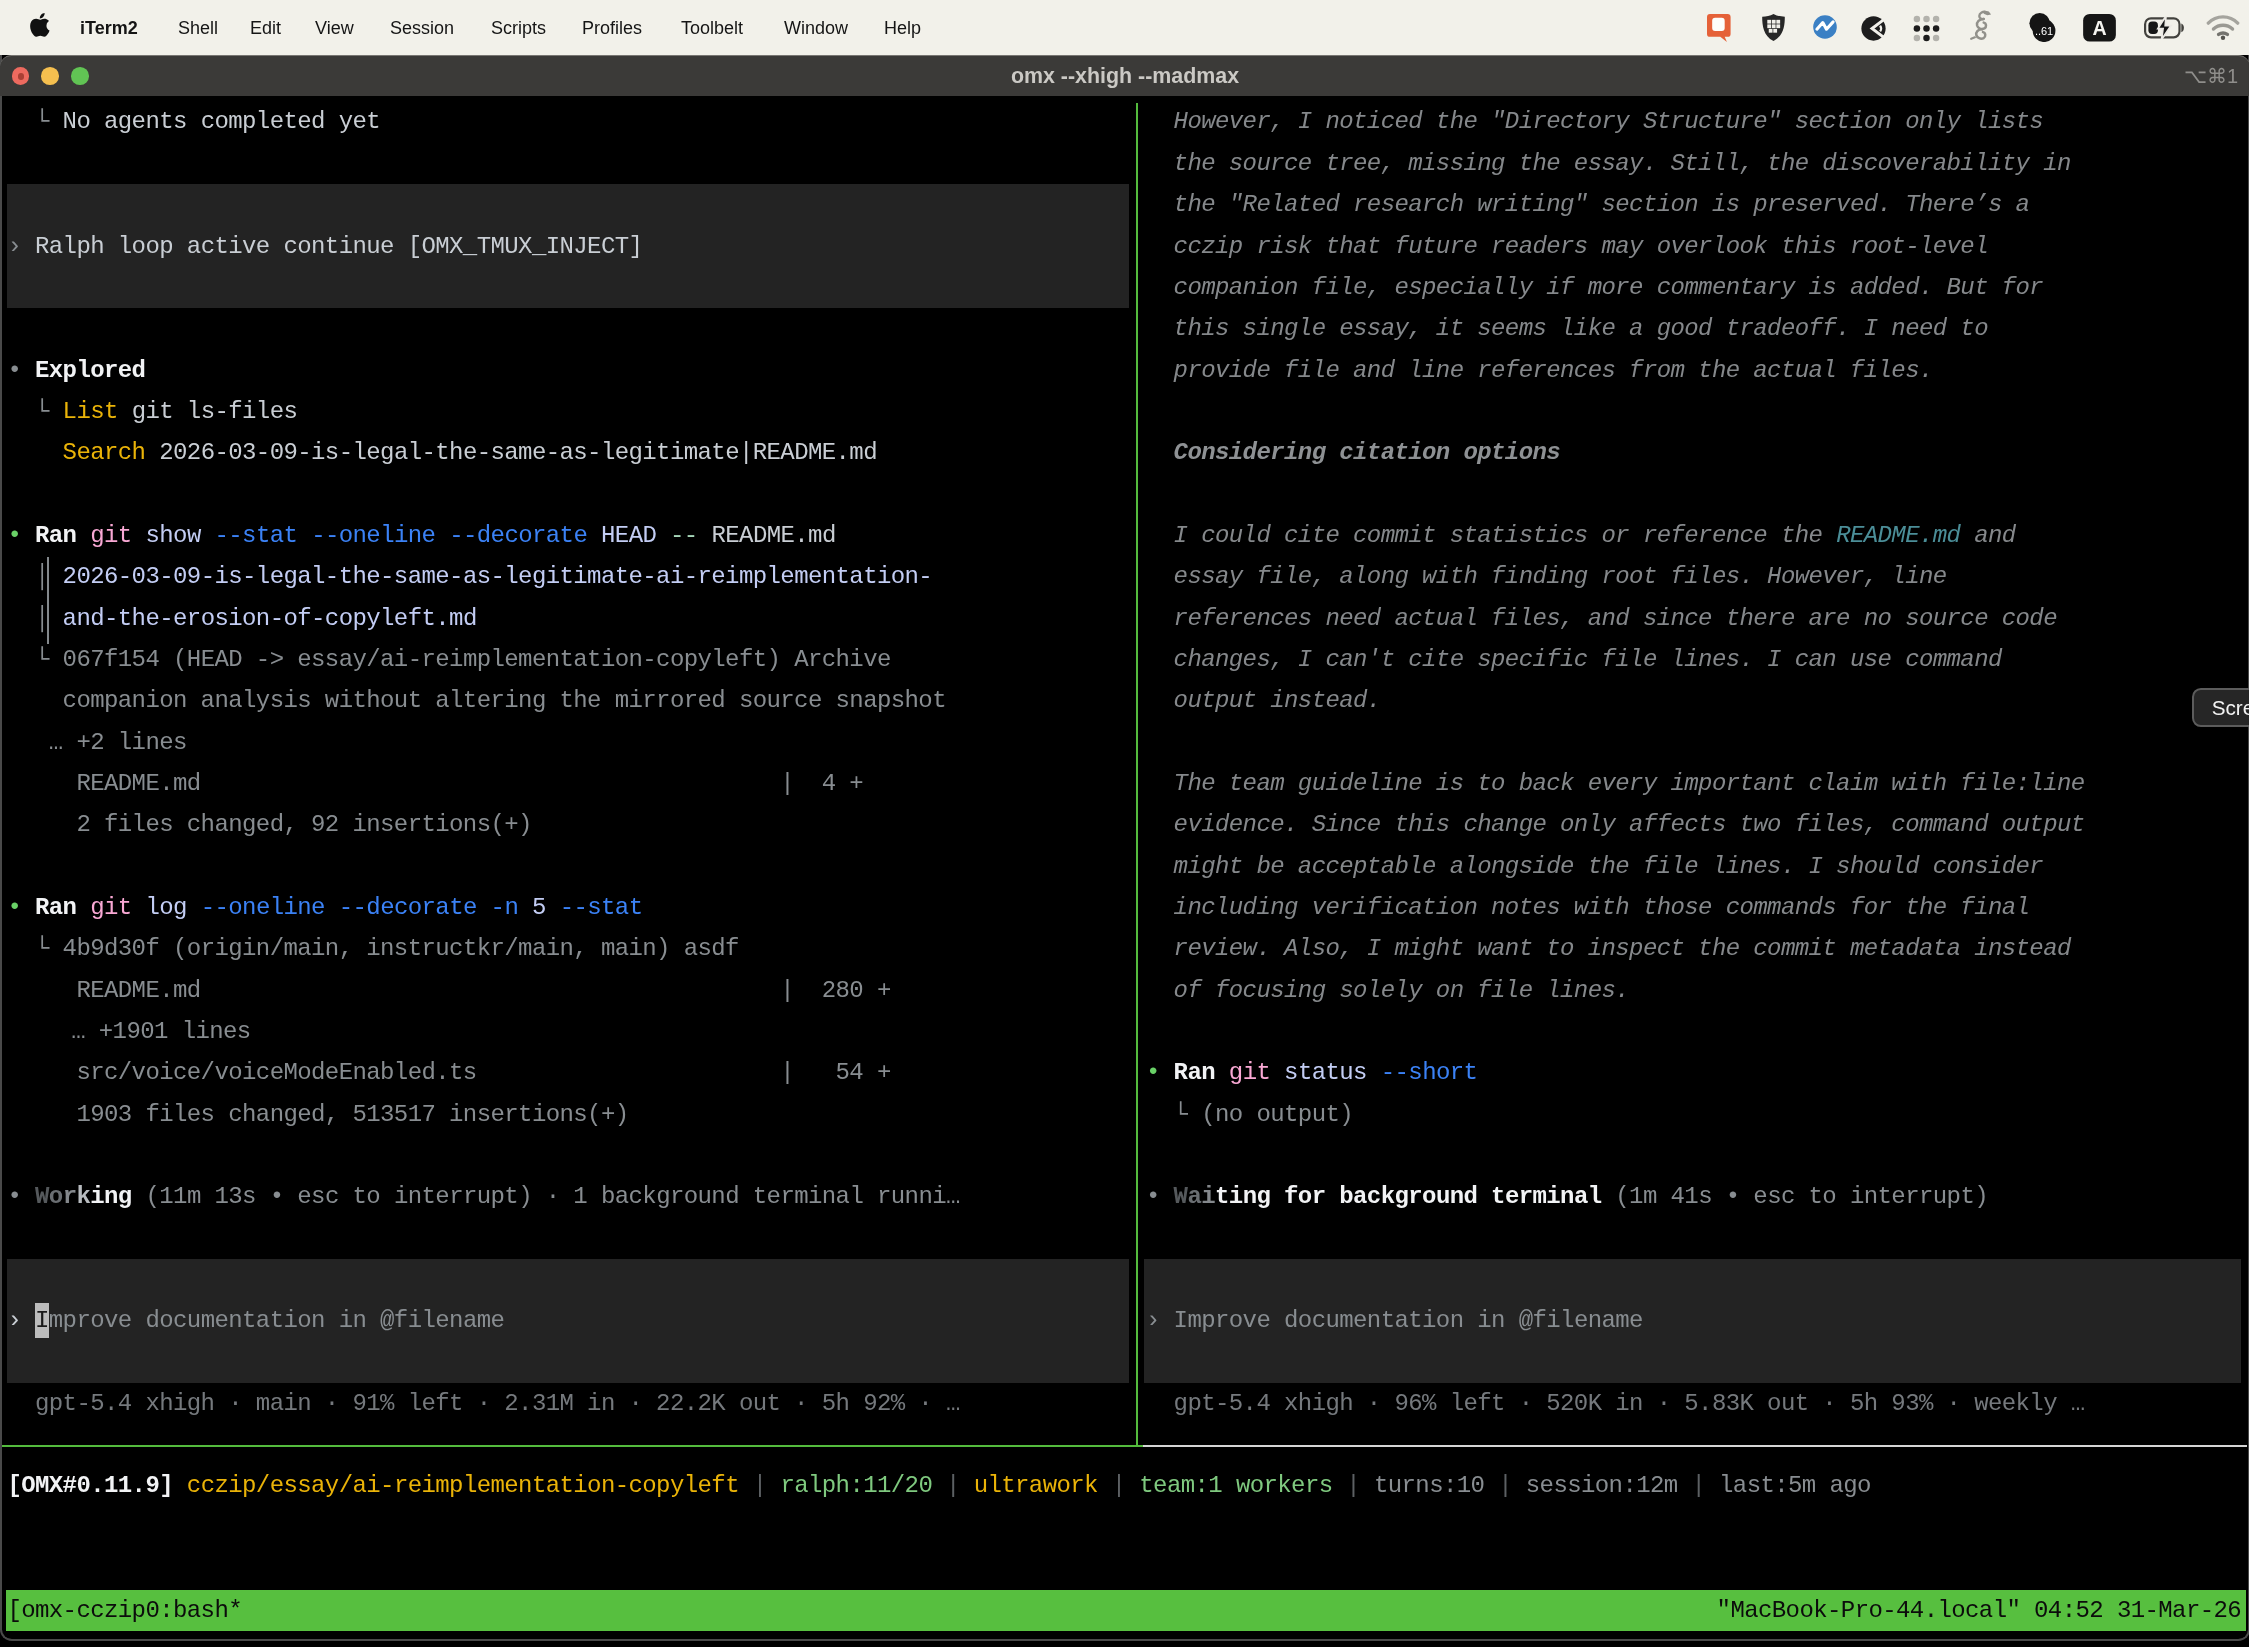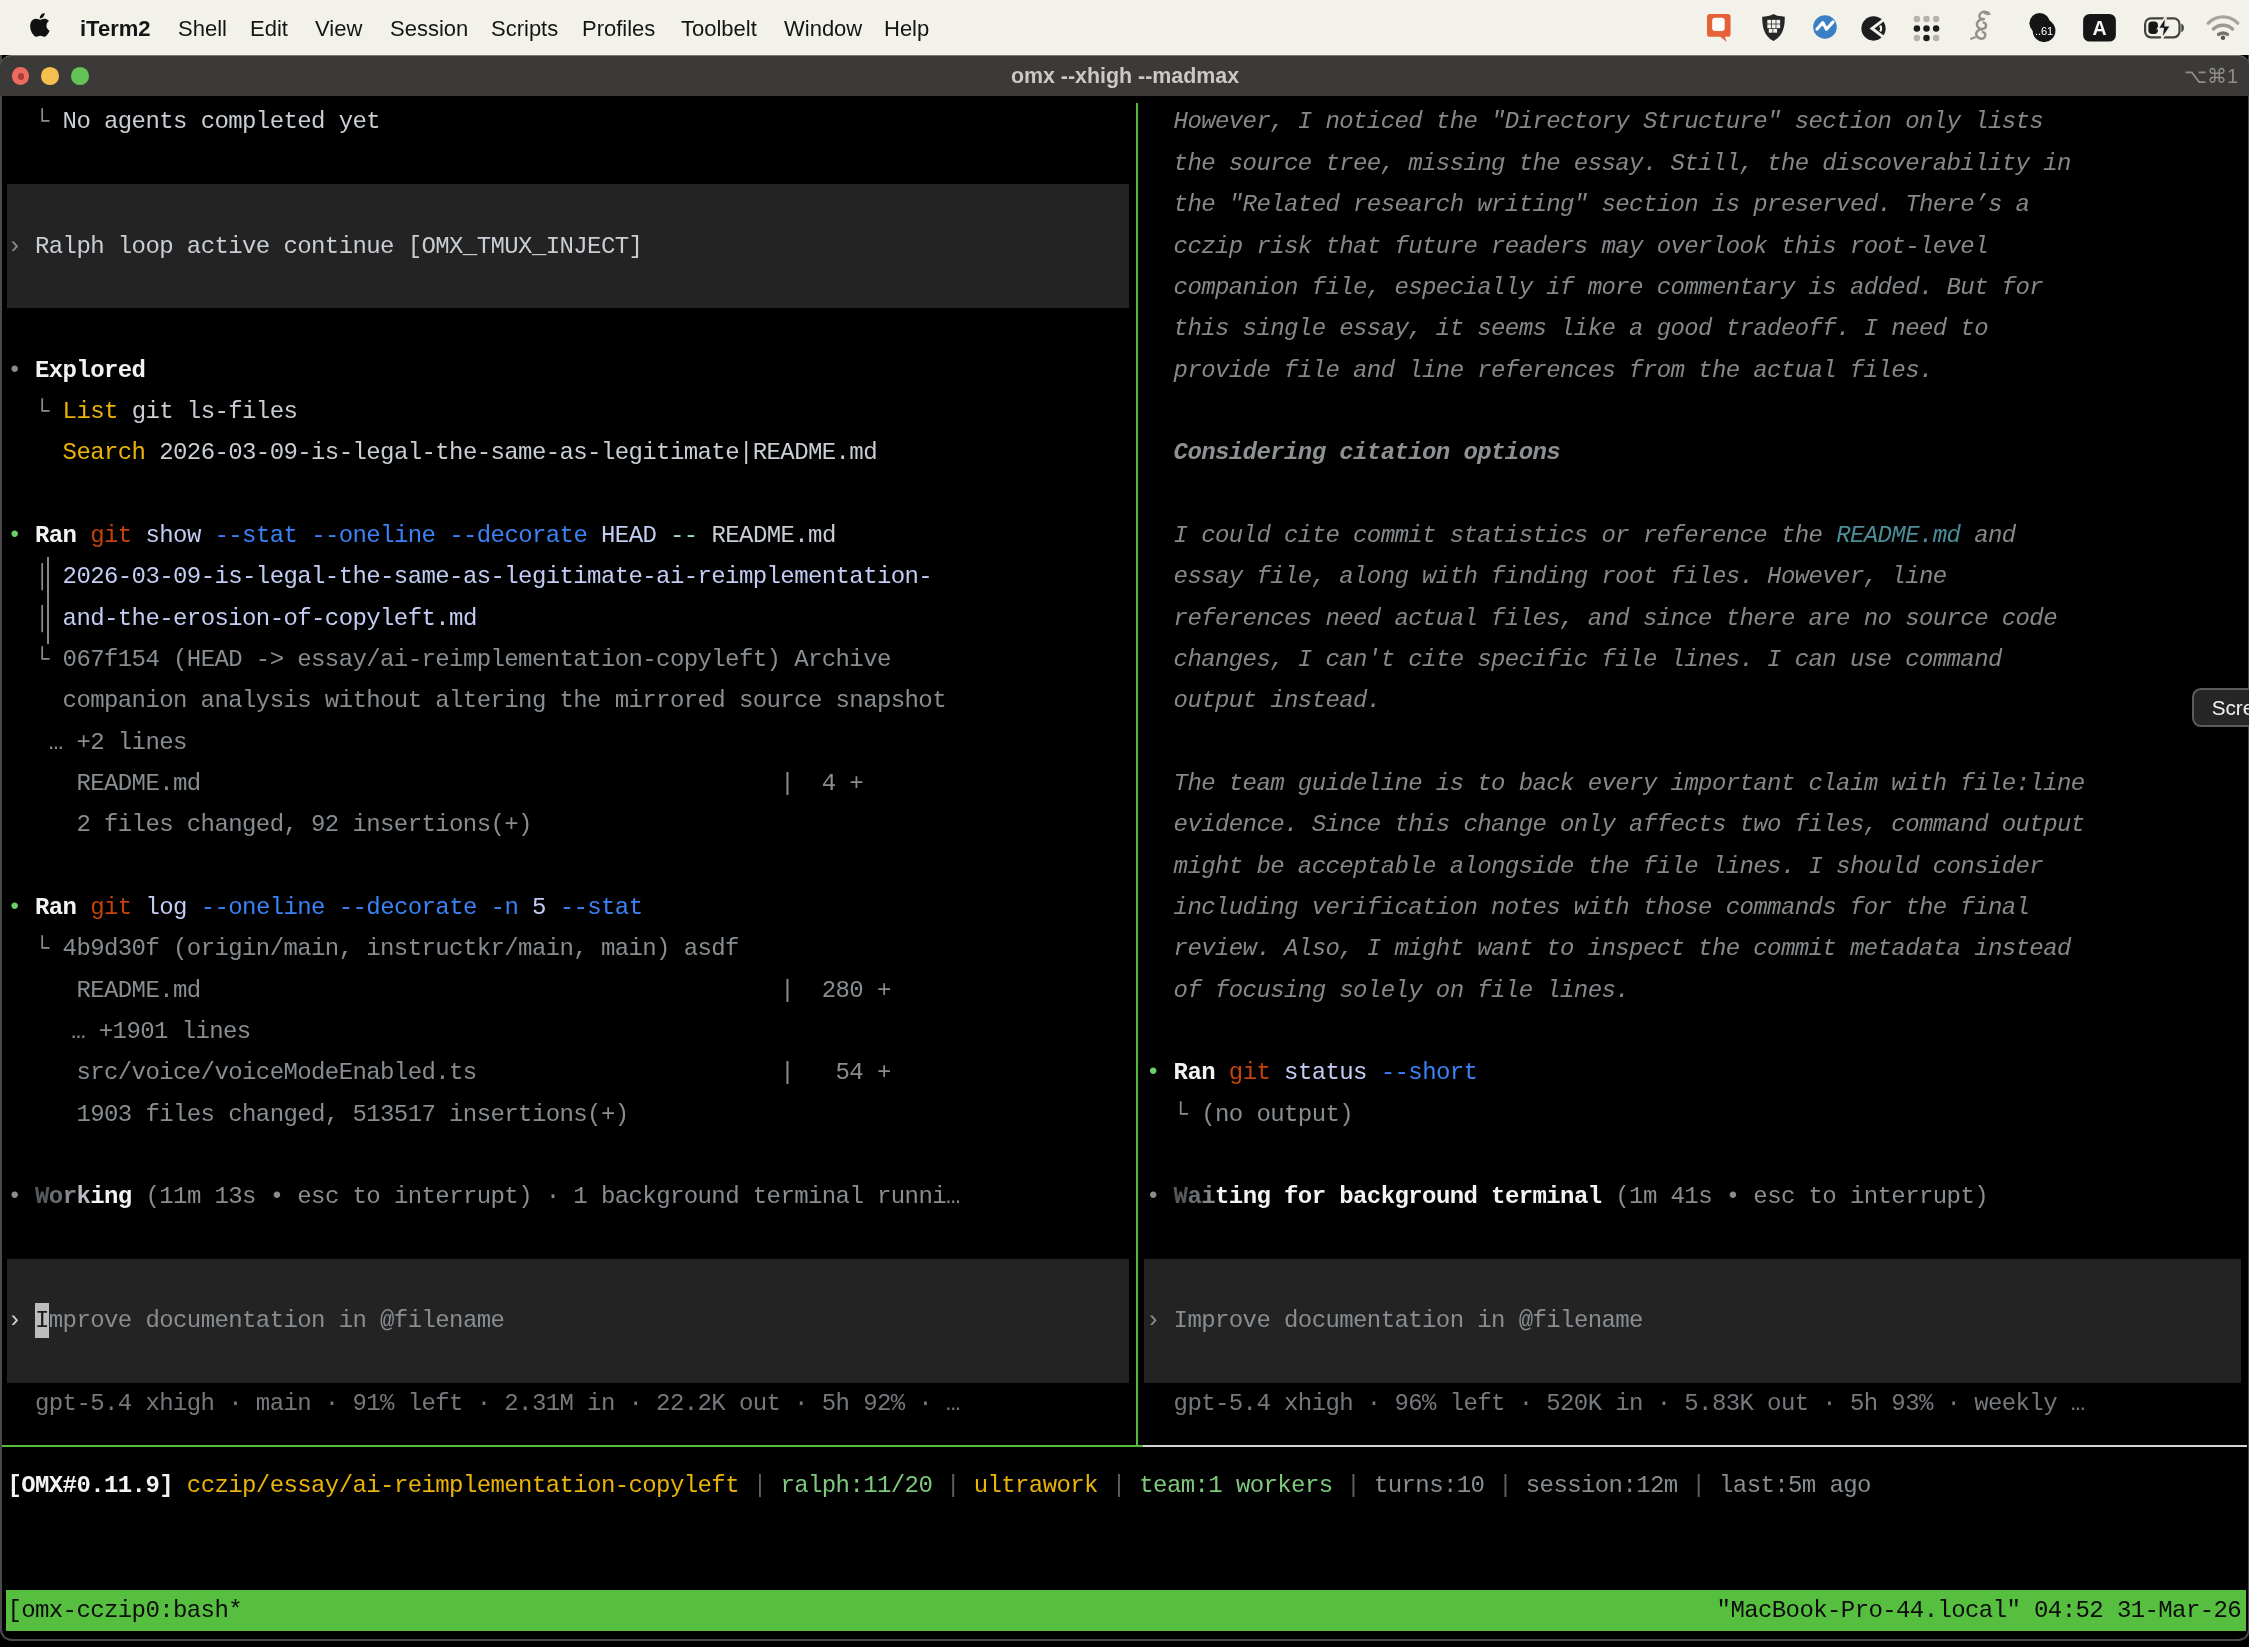--- a/index.html
+++ b/index.html
@@ -3,36 +3,36 @@
 <style>
 * { margin:0; padding:0; box-sizing:border-box; }
 html,body { width:2250px; height:1648px; background:#000; overflow:hidden; }
 body { font-family:"Liberation Mono", monospace; position:relative; }
 .r { position:absolute; white-space:pre; font-size:24px; line-height:41px; letter-spacing:-0.6px; color:#c9ced4; font-family:"Liberation Mono", monospace; }
 .wb { color:#f2f3f5; font-weight:bold; }
 .gy { color:#888d91; }
 .gy2 { color:#75797d;font-family:Liberation Mono, monospace; }
 .dgy { color:#5c6063; }
 .cy { color:#eab308; }
-.bl { color:#c2410c;margin-top:24px; }
+.bl { color:#f9a8d4;margin-top:24px; }
 .lv { color:#c3cdf4; }
 .sa { color:#3b82f6; }
 .tl { color:#a6d6b8; }
 .gr { color:#7fc97f; }
 .grb { color:#69d167; }
 .it { color:#85888b; font-style:italic; }
 .itb { color:#8e9194; font-style:italic; font-weight:bold; }
 .itc { color:#4b8e98; font-style:italic; }
 .d1 { color:#55595c; font-weight:bold; }
 .d2 { color:#6a6e72; font-weight:bold; }
 .d3 { color:#84888c; font-weight:bold; }
 .d4 { color:#b8bcc0; font-weight:bold; }
 .cur { background:#bcbcbc; color:#1a1a1a; padding:3.7px 0; }
 .box { position:absolute; background:#232323; }
-.mi { position:absolute; top:0; height:39px; line-height:57px; font-family:"Liberation Sans",sans-serif; font-size:22px; color:#151515; }
+.mi { position:absolute; top:0; height:39px; line-height:57px; font-family:"Liberation Sans",sans-serif; font-size:18px; color:#151515; }
 .mib { font-weight:bold; }
 .ic { position:absolute; }
 </style></head>
 <body>
 
 <div style="position:absolute;left:0;top:0;width:2250px;height:55px;background:#f2f1ea;"></div>
 <svg class="ic" style="left:29.5px;top:13.3px" width="20" height="24" viewBox="0 0 27 33">
 <path fill="#111" d="M22.4 17.4c0-4.2 3.4-6.2 3.6-6.3-2-2.9-5-3.3-6.1-3.3-2.6-.3-5 1.5-6.3 1.5-1.3 0-3.3-1.5-5.5-1.4C5.3 8 2.7 9.6 1.3 12.1c-2.9 5-.7 12.4 2 16.4 1.4 2 3 4.2 5.2 4.1 2.1-.1 2.9-1.3 5.4-1.3s3.2 1.3 5.5 1.3c2.3 0 3.7-2 5-4 1.6-2.3 2.3-4.5 2.3-4.6-.1 0-4.3-1.7-4.3-6.6zM18.1 5.2c1.1-1.4 1.9-3.3 1.7-5.2-1.6.1-3.6 1.1-4.8 2.5-1 1.2-2 3.2-1.7 5 1.8.1 3.6-.9 4.8-2.3z"></path>
   </svg>
 <div class="mi mib" style="left:80px">iTerm2</div>

